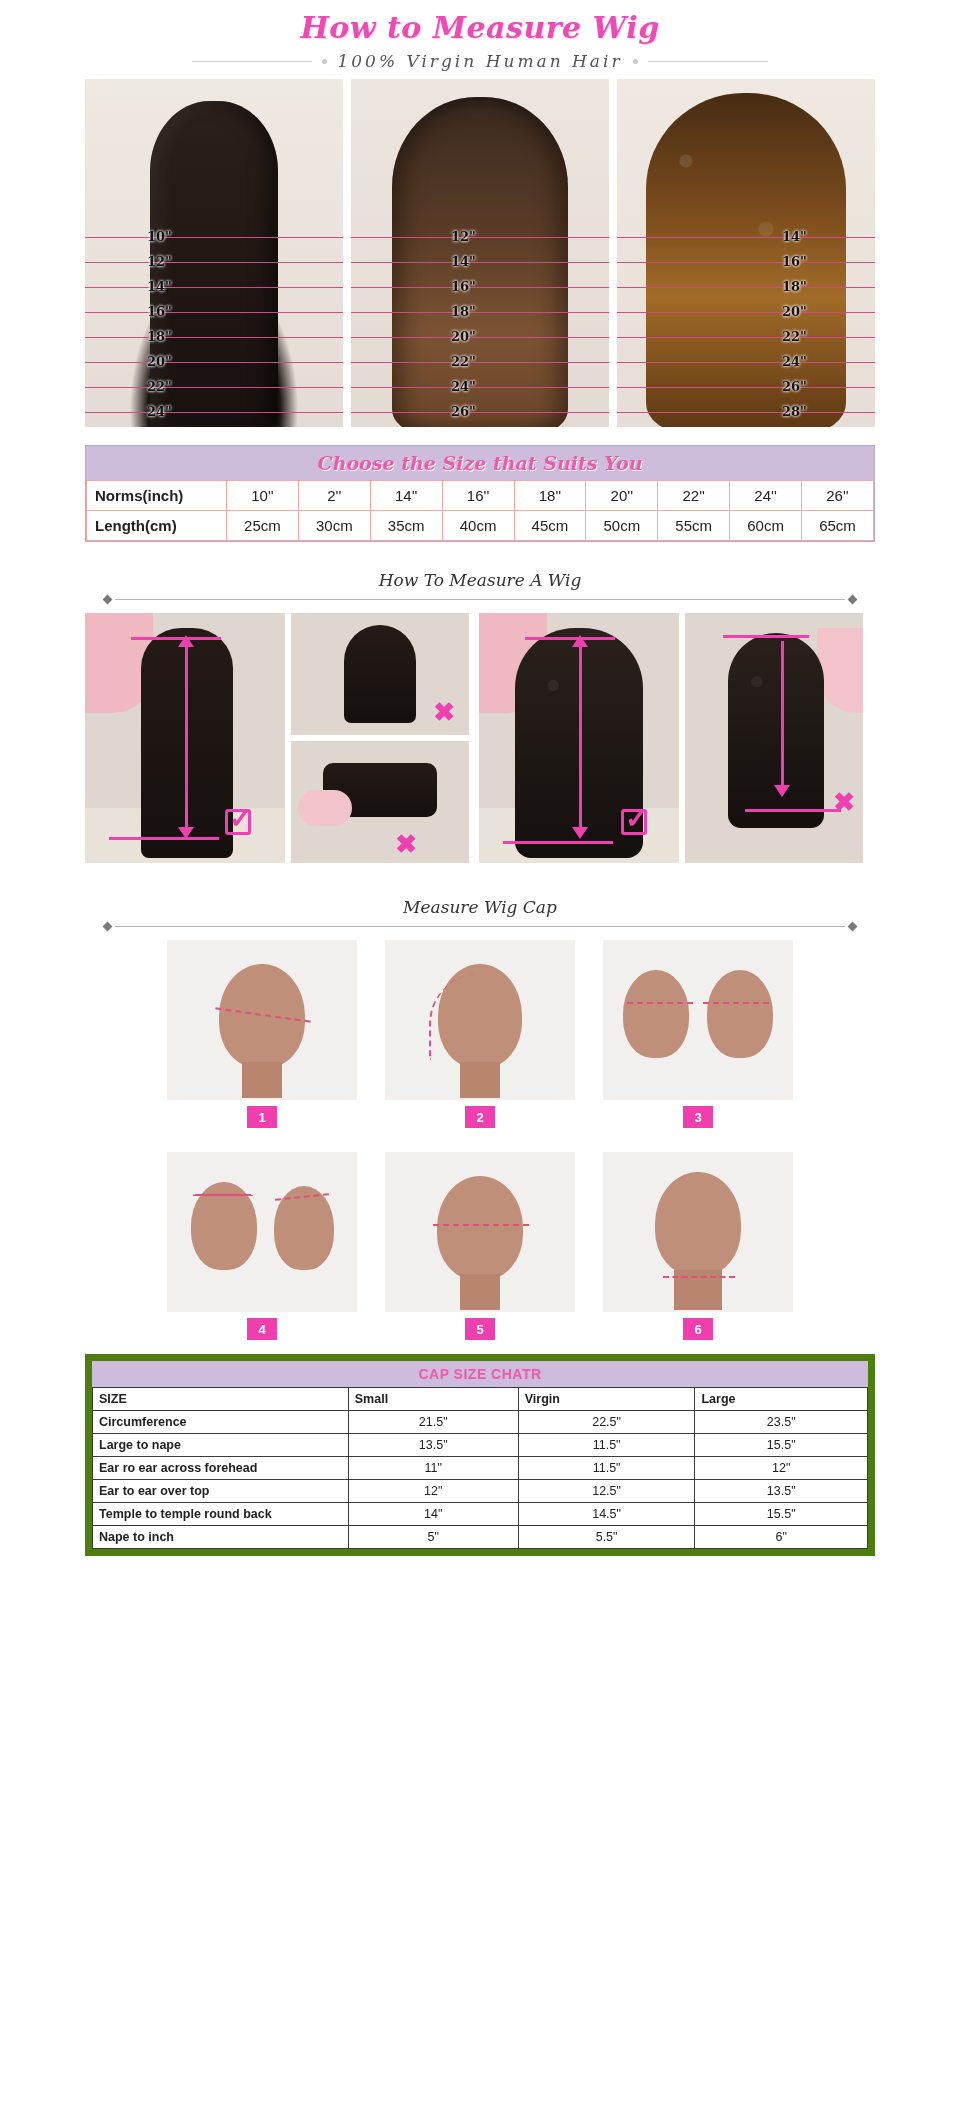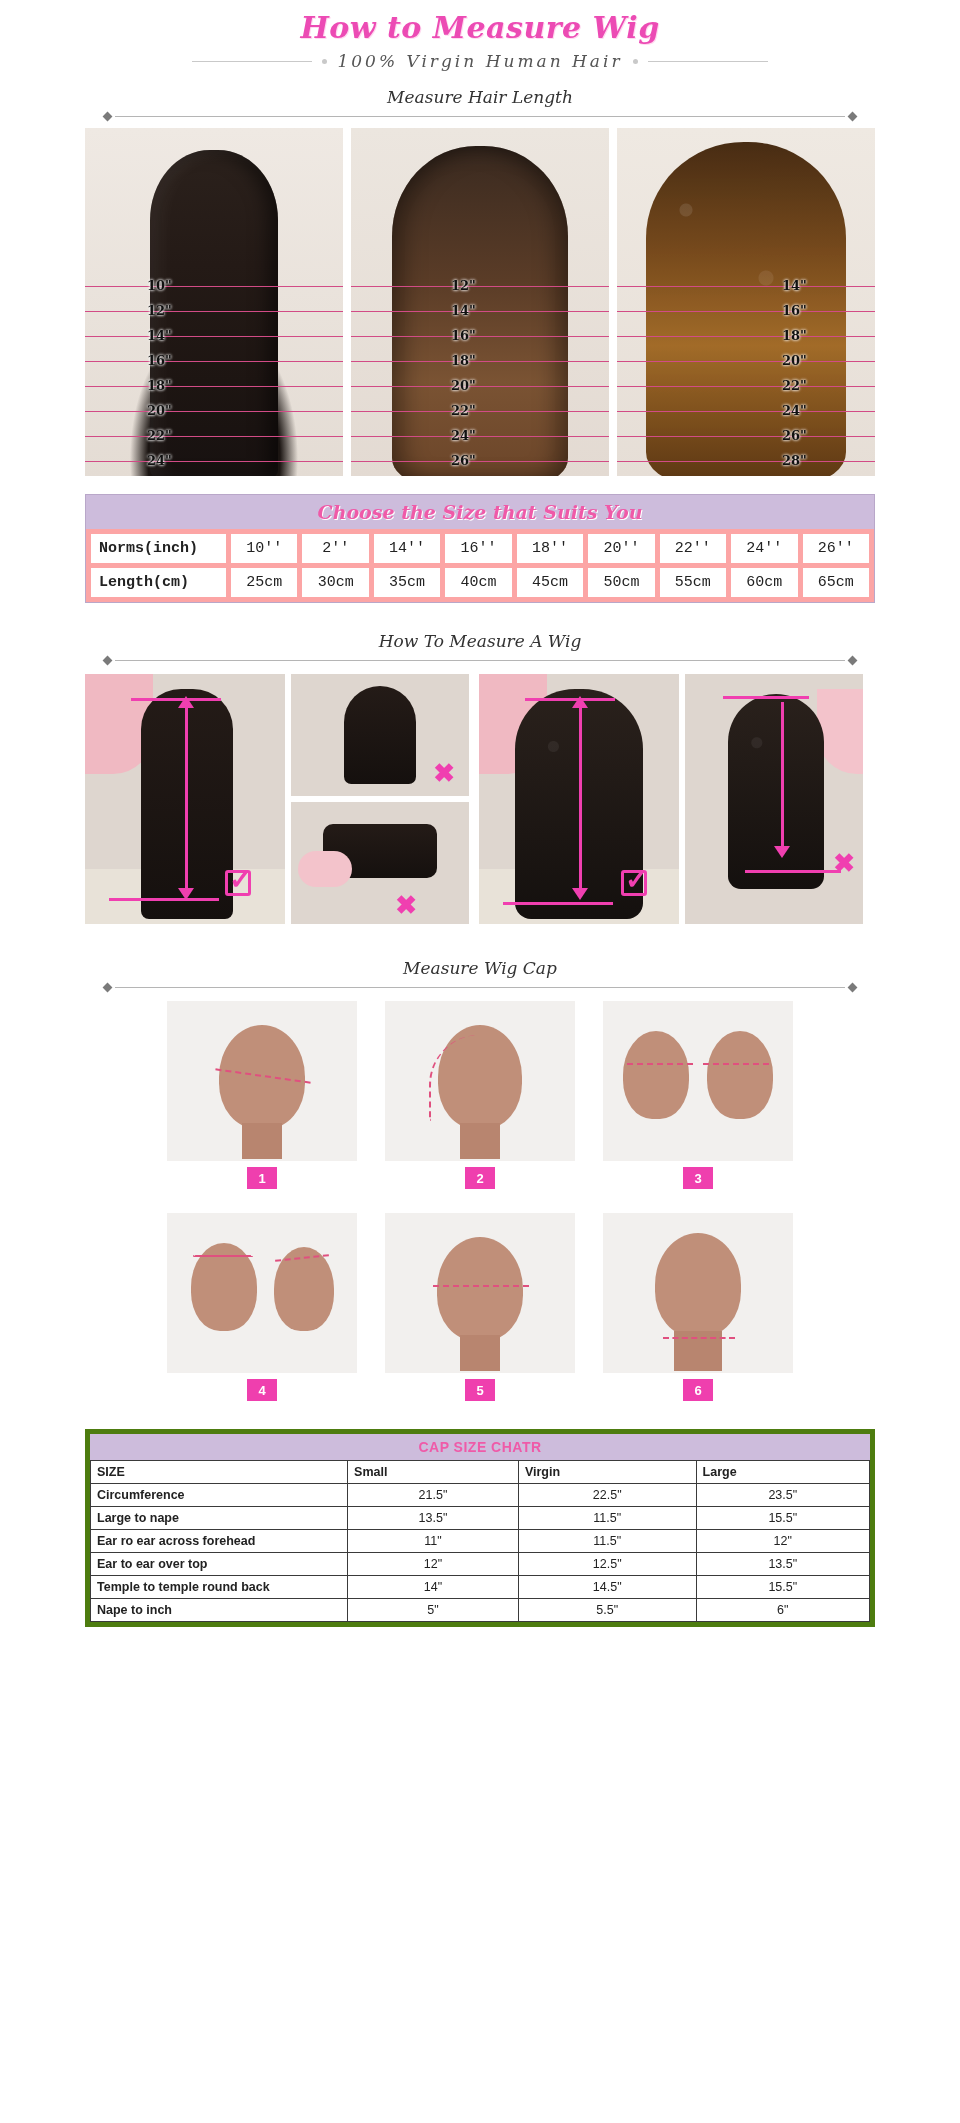--- a/index.html
+++ b/index.html
@@ -109,22 +109,22 @@
   .size-title {
     background: #cdbcdc;
     text-align:center;
     font-family:"DejaVu Serif", serif;
     font-weight:bold; font-style:italic;
     font-size: 19px; color:#ef5aa8; padding: 6px 0;
     text-shadow: 1px 1px 0 #fff;
   }
   table.size { border-collapse: collapse; width:100%; background:#fff; }
   table.size td {
-    border:5px solid #fca5a5; text-align:center; padding: 6px 4px;
-    font-size: 15px; font-family:Liberation Mono, monospace;
+    border:1px solid #fca5a5; text-align:center; padding: 6px 4px;
+    font-size: 15px; font-family:Liberation Sans, sans-serif;
   }
   table.size td.rowhead { font-weight:bold; width: 140px; padding-left:8px; text-align:left; font-size:15px;}
 
   
   .measure-grid { display:flex; gap:10px; margin: 10px 85px 0; }
   .mg-col { display:flex; gap:6px; }
   .mcard { position:relative; overflow:hidden; background:#ded6cf; }
   .m1 { width:200px; height:250px; }
   .m2 { width:178px; height:122px; }
   .m3 { width:178px; height:122px; }
@@ -180,21 +180,21 @@
   .neck { position:absolute; left:50%; transform:translateX(-50%); background:#b8856f; }
   .dashed-line {
     position:absolute; border-top: 2px dashed #e0507f;
   }
   .cap-num {
     margin: 6px auto 0; width: 30px; height: 22px; background:#ef3fae; color:#fff;
     font-size: 13px; font-weight:bold; display:flex; align-items:center; justify-content:center;
   }
 
   
-  .chart-block { margin: 28px 85px 0; border:5px solid #4d7c0f; }
+  .chart-block { margin: 14px 85px 0; border:7px solid #4d7c0f; }
   .chart-title {
     background:#cdbcdc; text-align:center; padding:5px 0;
     color:#ef5aa8; font-weight:bold; font-size:14px; letter-spacing:.5px;
     font-family:"Liberation Sans", sans-serif;
   }
   table.chart { border-collapse:collapse; width:100%; background:#fff; }
   table.chart th, table.chart td {
     border:1px solid #3a3a3a; font-size:12.5px; padding: 4px 6px;
   }
   table.chart th { font-weight:bold; text-align:left; }
@@ -210,28 +210,20 @@
     <h1>How to Measure Wig</h1>
     <div class="subtitle-row">
       <span class="dash"></span>
       <span class="dot"></span>
       <span class="subtitle">100%  Virgin  Human  Hair</span>
       <span class="dot"></span>
       <span class="dash"></span>
     </div>
   </div>
 
-  <div class="section-head">
-    <span class="label">Measure Hair Length</span>
-    <div class="rule">
-      <span class="dia"></span>
-      <span class="line"></span>
-      <span class="dia"></span>
-    </div>
-  </div>
 
   <div class="photos">
 
     <div class="photo p1">
       <div class="bg"></div>
       <div class="skin"></div>
       <div class="hair"></div>
       <div class="len-lines">
         <div class="len-line" style="top:158px"></div>
         <div class="len-label" style="top:150px;left:62px">10"</div>

